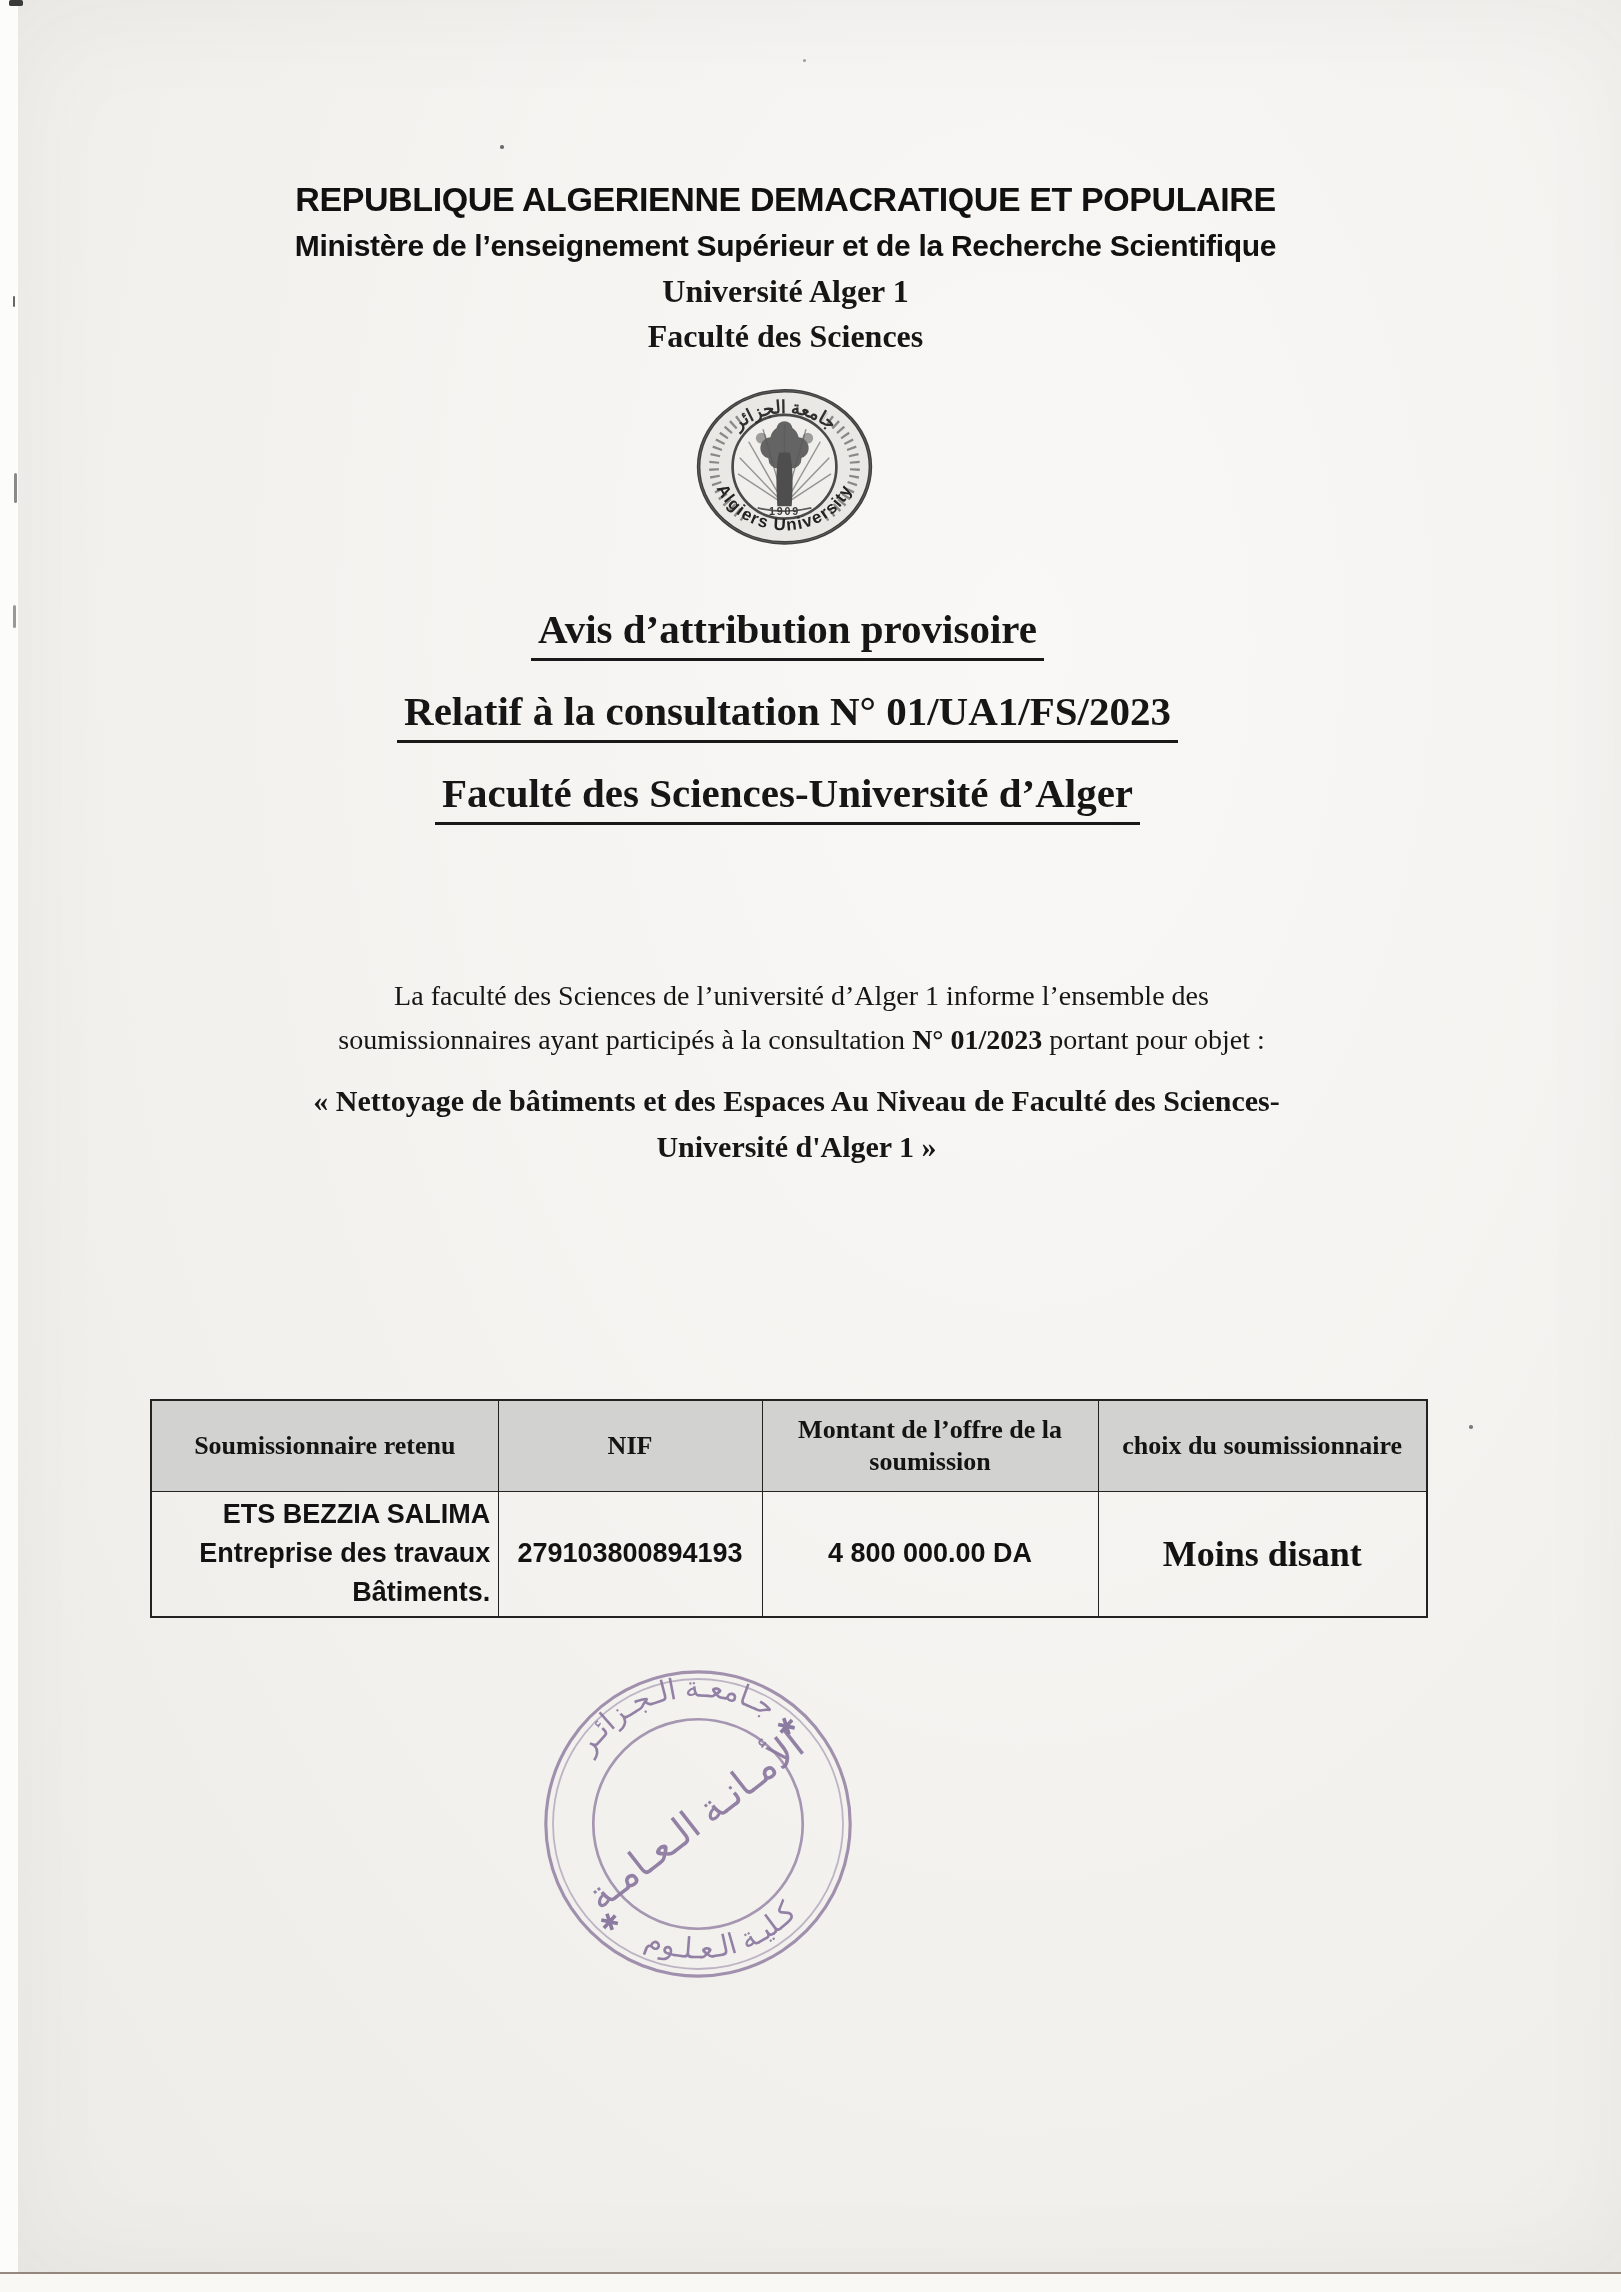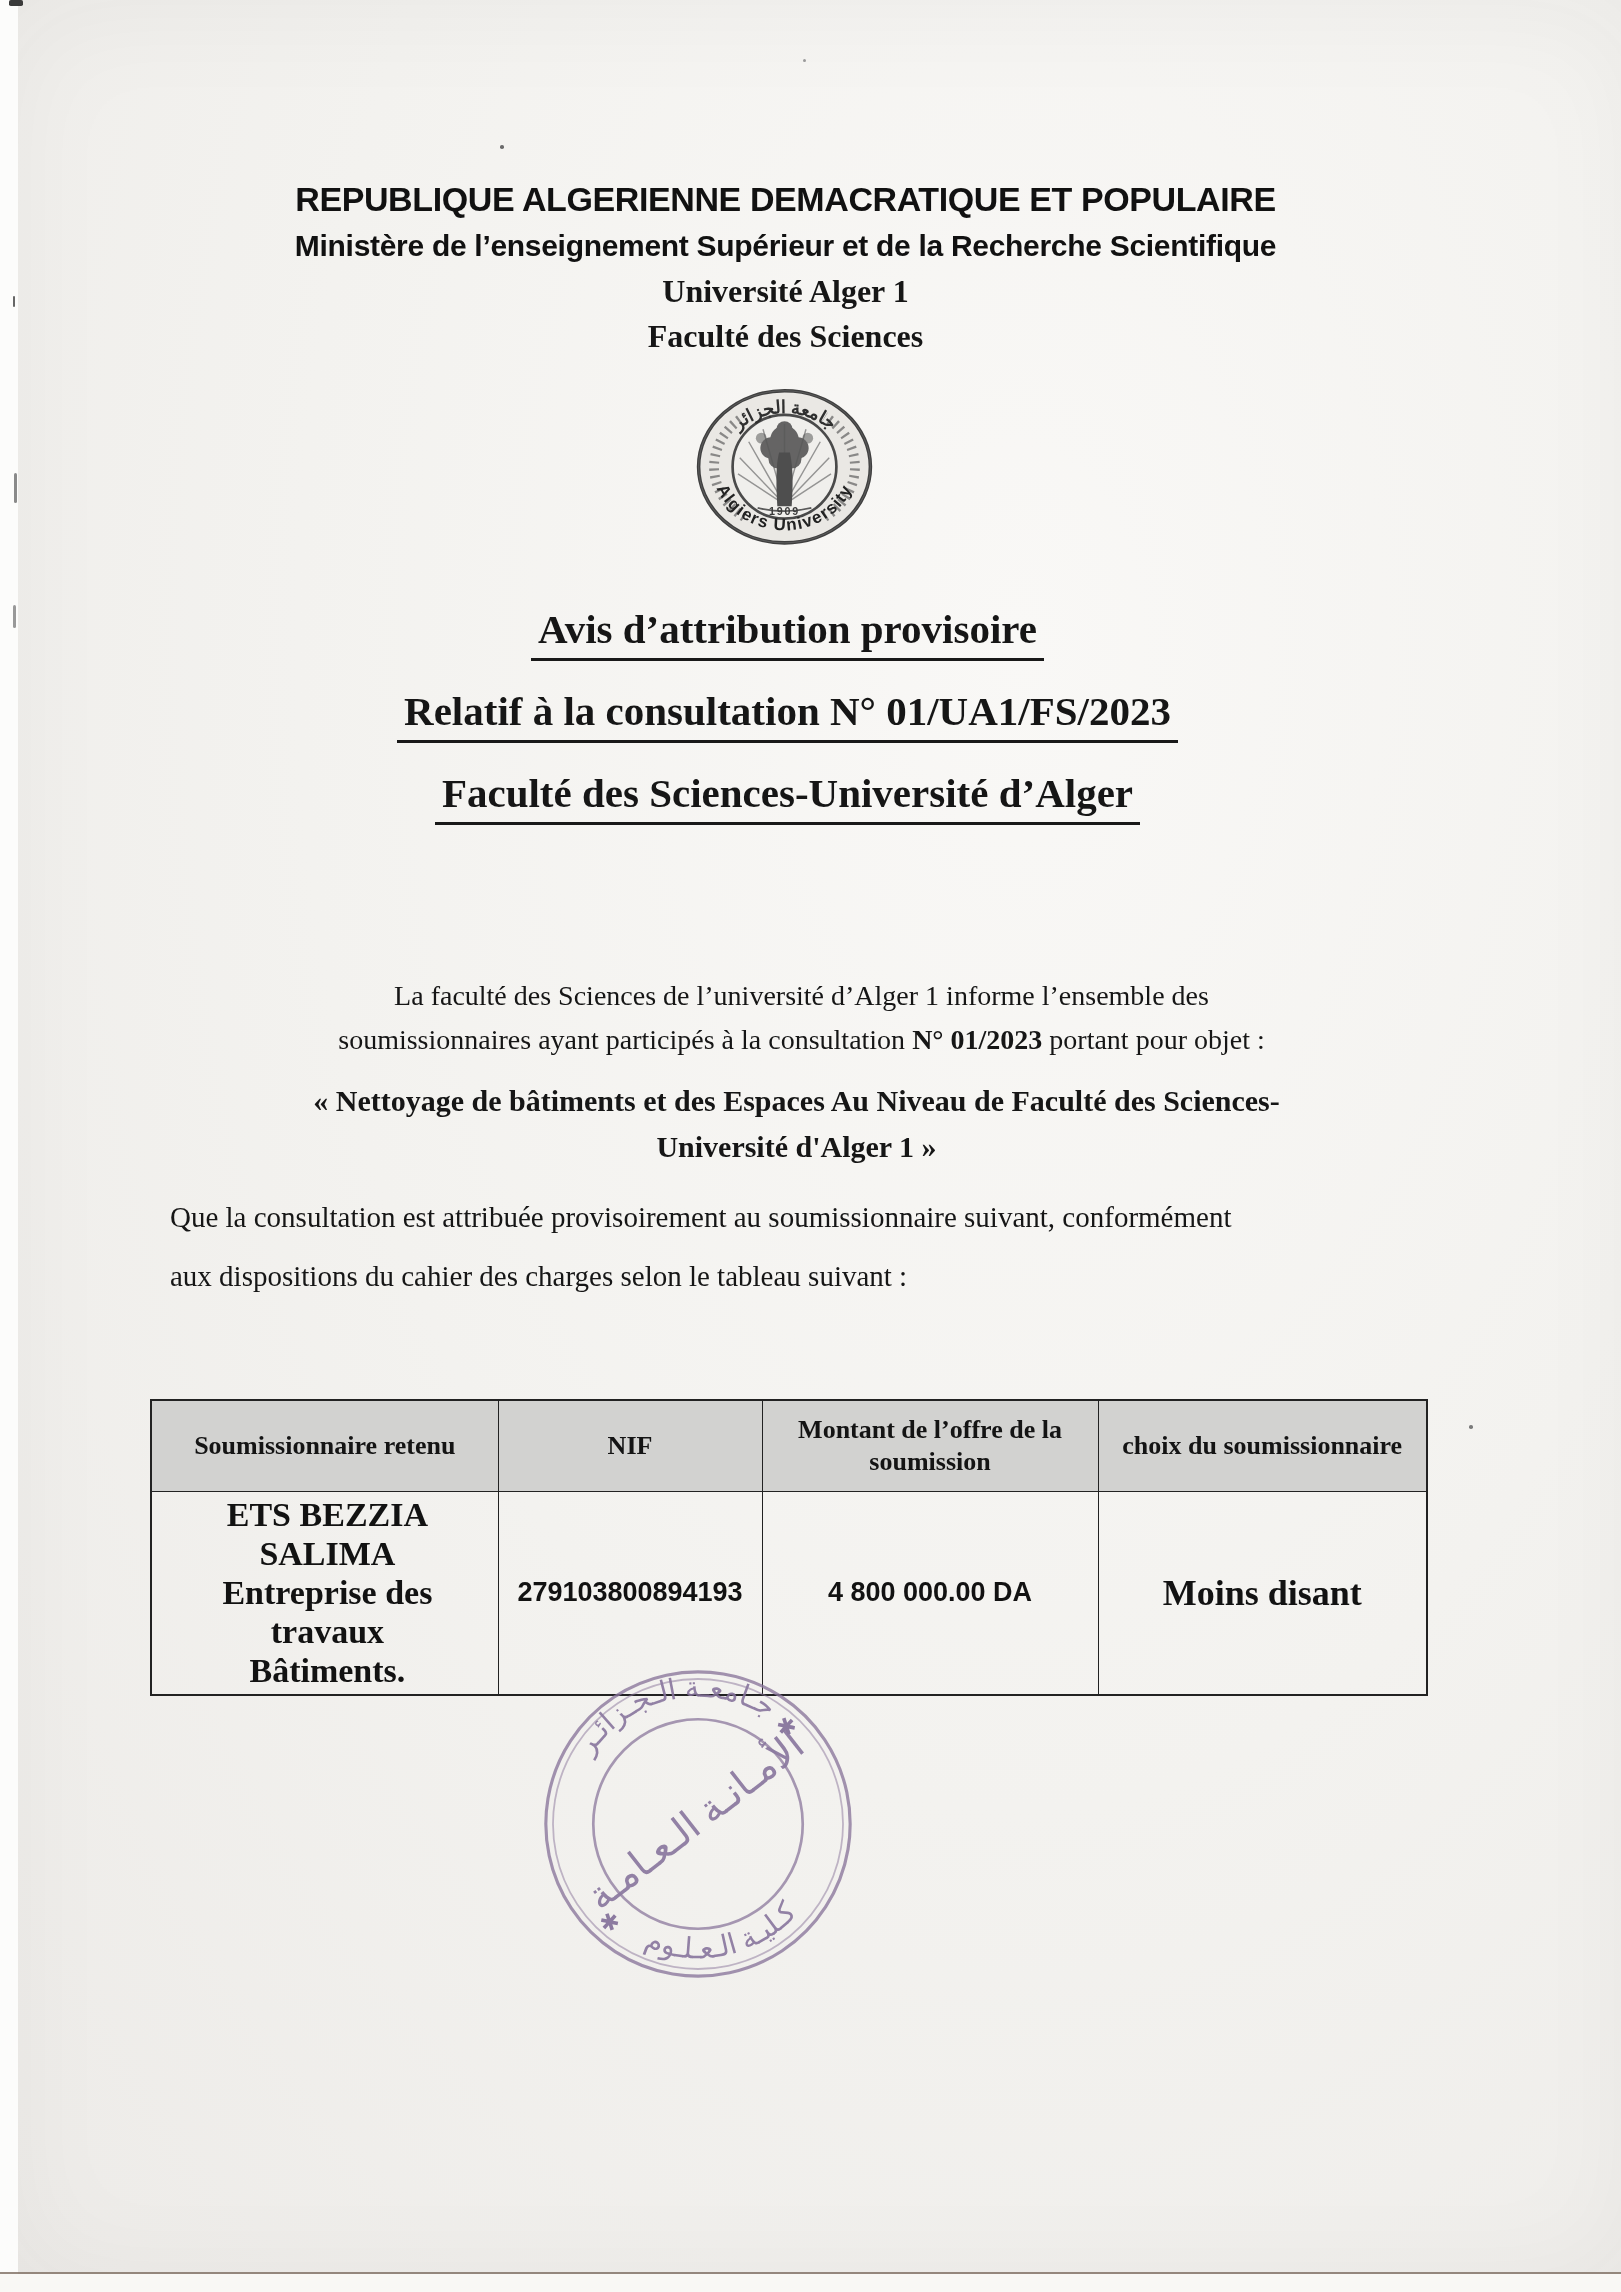--- a/index.html
+++ b/index.html
@@ -32,21 +32,21 @@
     font-size:29px;line-height:59px;}
   table.award{
     position:absolute;left:150px;top:1399px;width:1275px;
     border-collapse:collapse;table-layout:fixed;
   }
   table.award th, table.award td{border:1.8px solid #222;}
   table.award{border:2.7px solid #222;}
   table.award thead tr{height:91px;background:#d2d2d0;}
   table.award th{font-weight:bold;font-size:26px;line-height:32px;text-align:center;padding:0 12.5px;color:#141414;}
   table.award tbody tr{height:115px;background:transparent;}
-  td.cell-soum{font-family:Liberation Serif, serif;font-weight:bold;font-size:34px;line-height:39px;text-align:center;padding:3.6px 7.2px 3.6px 12.5px;color:#121212;}
+  td.cell-soum{font-family:Liberation Sans, sans-serif;font-weight:bold;font-size:27px;line-height:39px;text-align:right;padding:3.6px 7.2px 3.6px 12.5px;color:#121212;}
   td.cell-nif,td.cell-montant{font-family:"Liberation Sans",sans-serif;font-weight:bold;font-size:27px;text-align:center;color:#121212;margin-left:42px;}
   td.cell-choix{font-weight:bold;font-size:36px;text-align:center;color:#121212;}
   .stamp-wrap{position:absolute;left:519px;top:1645px;width:358px;height:358px;opacity:0.92;}
   .bottom-line{position:absolute;left:0;top:2272px;width:1621px;height:1.8px;background:#85766a;opacity:.85;}
   .bottom-area{position:absolute;left:0;top:2274px;width:1621px;height:19px;background:#f9f8f5;}
 </style>
 </head>
 <body>
 
 <div class="page">
@@ -118,24 +118,20 @@
   <div class="para1">
     <div>La faculté des Sciences de l’université d’Alger 1 informe l’ensemble des</div>
     <div><span>soumissionnaires ayant participés à la consultation </span><b>N° 01/2023</b><span> portant pour objet :</span></div>
   </div>
 
   <div class="objet">
     <div>« Nettoyage de bâtiments et des  Espaces Au Niveau de Faculté des Sciences-</div>
     <div>Université d'Alger 1 »</div>
   </div>
 
-  <div class="para2">
-    <div>Que la consultation est attribuée provisoirement au soumissionnaire suivant, conformément</div>
-    <div>aux dispositions du cahier des charges selon le tableau suivant :</div>
-  </div>
 
   <table class="award">
     <colgroup>
         <col style="width:347px">
         <col style="width:264px">
         <col style="width:336px">
         <col style="width:329px">
       </colgroup>
     <thead>
       <tr>

